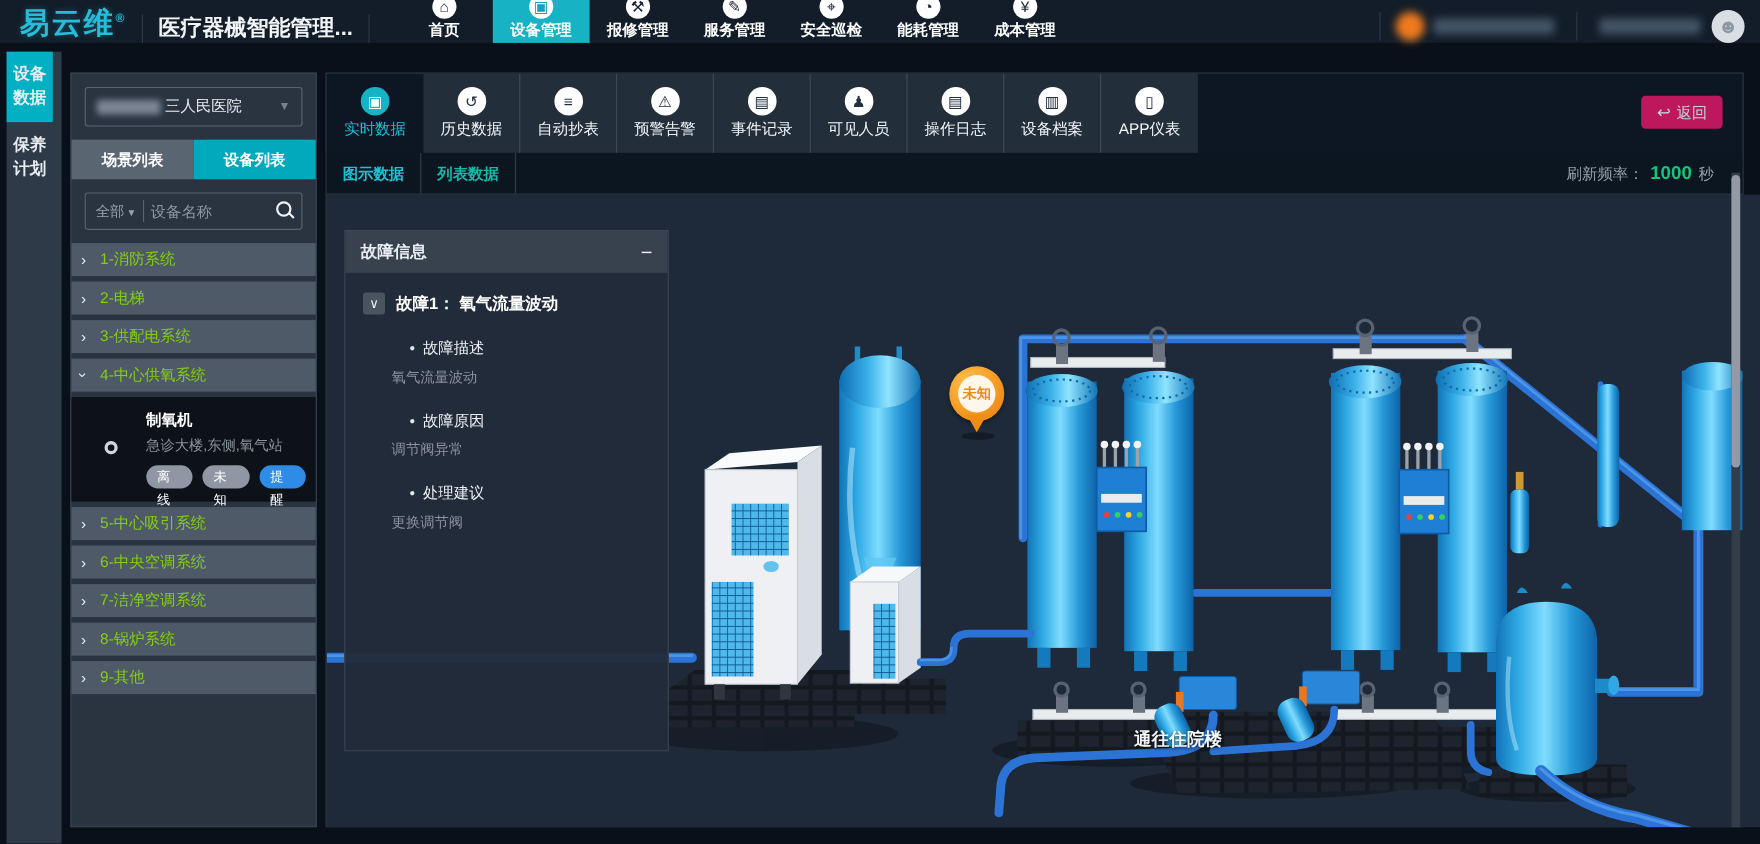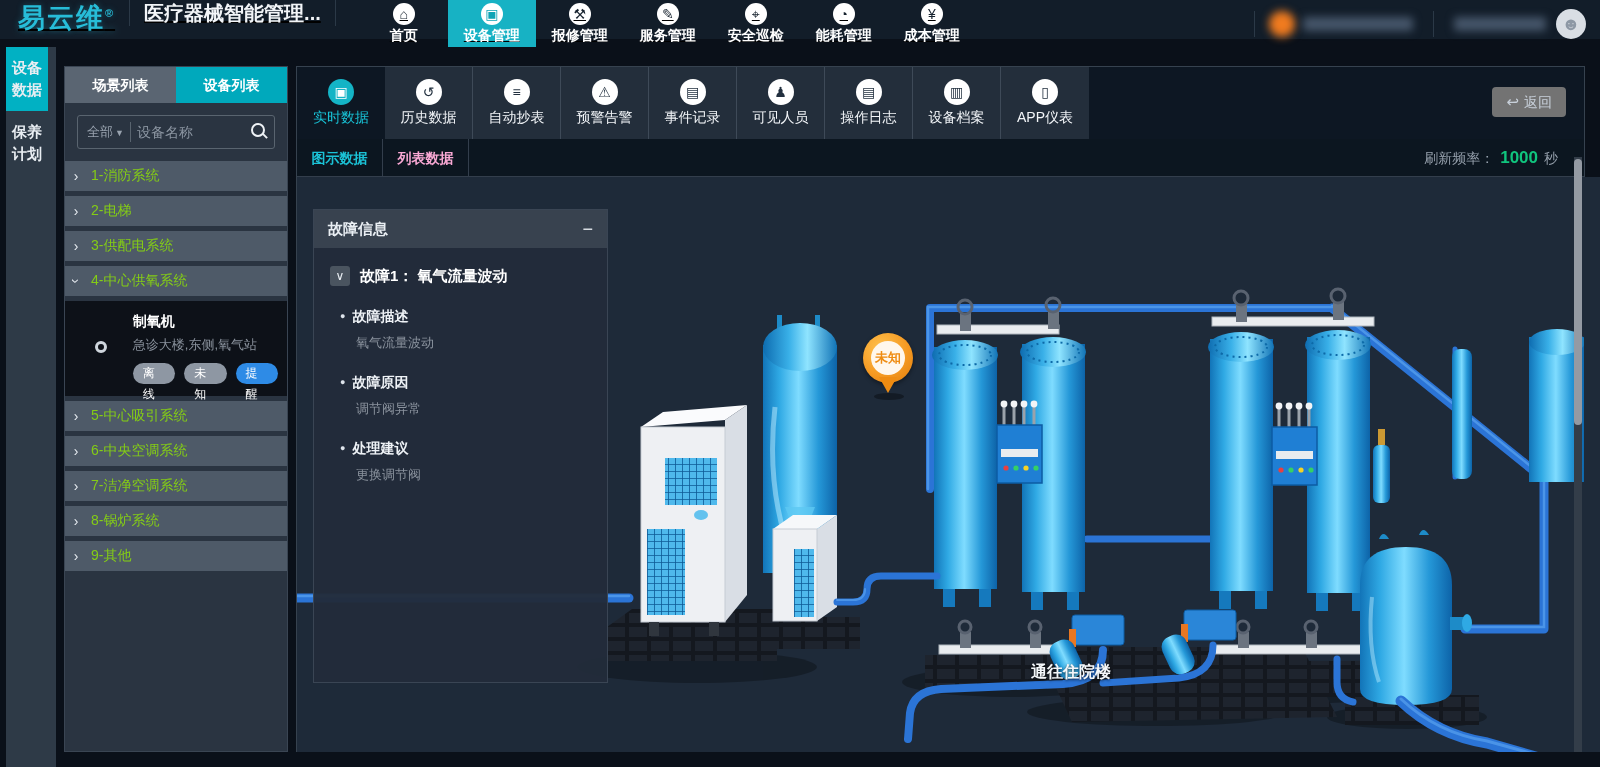--- a/index.html
+++ b/index.html
@@ -2,21 +2,21 @@
 <html><head>
 <meta charset="utf-8">
 <style>
   * { margin:0; padding:0; box-sizing:border-box; }
   html,body { width:1600px; height:767px; overflow:hidden; background:#0a1019;
               font-family:"Liberation Sans", sans-serif; }
   .page { position:relative; width:1600px; height:767px; background:#0a1019; }
 
   
   .navbar { position:absolute; left:0; top:0; width:1600px; height:39px;
-            background:#121d29; display:flex; align-items:flex-start;text-decoration:underline; }
+            background:#121d29; display:flex; align-items:flex-end; }
   .logo { margin-left:18px; font-size:27px; font-weight:bold; letter-spacing:2px;
           color:#27bdd8; white-space:nowrap; text-shadow:0 0 6px rgba(39,189,216,.35); }
   .logo sup { font-size:11px; color:#27bdd8; }
   .vdiv { width:1px; height:26px; background:#2b3947; margin:0 14px; }
   .app-title { font-size:20px; font-weight:bold; color:#f2f5f8; white-space:nowrap; }
   .nav-items { display:flex; height:47px; margin-left:10px; }
   .nav-item { width:88px; height:47px; display:flex; flex-direction:column; align-items:center;
               justify-content:center; cursor:pointer; }
   .nav-item.sel { background:#17b2c4; }
   .nav-ico { width:22px; height:22px; border-radius:50%; background:#fff; color:#16222e;
@@ -89,48 +89,48 @@
           justify-content:center; cursor:pointer; }
   .tgroup { display:flex; background:#232e3b; }
   .tgroup .ttab { border-right:1px solid #3e4a58; }
   .tgroup .ttab:last-child { border-right:none; }
   .t-ico { width:26px; height:26px; border-radius:50%; background:#fff; color:#22303f;
            font-size:14px; line-height:26px; text-align:center; margin-bottom:4px; }
   .ttab.sel .t-ico { background:#14b4c6; color:#fff; }
   .t-lbl { font-size:14px; color:#f2f5f8; }
   .ttab.sel .t-lbl { color:#18c2d6; }
   .backbtn { position:absolute; right:18px; top:20px; height:30px; padding:0 14px;
-             background:#737373; border-radius:4px; color:#c8d0da; font-size:14px;
+             background:#be185d; border-radius:4px; color:#c8d0da; font-size:14px;
              line-height:30px; cursor:pointer; }
   .backbtn .bi { margin-right:5px; font-size:15px; }
   .subtabs { position:relative; height:38px; background:#0c1620; border-bottom:1px solid #333e4c;
              display:flex; }
   .stab { width:86px; text-align:center; line-height:38px; font-size:14px; font-weight:bold;
-          color:#f9a8d4; border-right:1px solid #333e4c; cursor:pointer; }
+          color:#14b8a6; border-right:1px solid #333e4c; cursor:pointer; }
   .stab.sel { color:#1bc2d6; }
   .refresh { position:absolute; right:26px; top:0; line-height:38px; font-size:14px; color:#97a1ad; }
   .refresh b { color:#10c57e; font-size:17px; margin:0 6px; }
 
   .scene { position:relative; width:1415px; height:575px; background:#1e2a39; overflow:hidden; }
   .scene svg { position:absolute; left:0; top:0; }
 
   
   .fault { position:absolute; left:16px; top:32px; width:295px; height:474px;
            background:rgba(34,44,58,.96); border:1px solid #3a4554; }
   .fault-hd { height:38px; background:#38424f; display:flex; align-items:center;
               padding:0 14px; }
   .fault-title { flex:1; color:#e9eef3; font-size:15px; font-weight:bold; }
   .minus { color:#e9eef3; font-size:18px; cursor:pointer; line-height:18px; }
   .fault-bd { padding:18px 16px; }
   .frow { display:flex; align-items:center; }
   .fchk { width:20px; height:20px; background:#4a545f; border-radius:3px; color:#e9eef3;
           text-align:center; line-height:20px; font-size:12px; margin-right:10px; cursor:pointer; }
   .ftitle { color:#fff; font-size:15px; font-weight:bold; }
   .fsec { margin:22px 0 0 10px; }
-  .fsec .lab { color:#eef2f6; font-size:14px; font-weight:bold; }
+  .fsec .lab { color:#eef2f6; font-size:14px; font-weight:normal;margin-left:32px; }
   .fsec .lab .b { color:#dfe5ec; font-size:9px; vertical-align:2px; margin-right:7px; }
   .fsec .val { color:#8a929d; font-size:13px; margin:8px 0 0 16px; }
 
   
   .pin { position:absolute; left:565px; top:156px; width:52px; height:66px; }
   .pin .head { position:absolute; left:1px; top:0; width:50px; height:50px; border-radius:50%;
                background:radial-gradient(circle at 35% 30%, #ffc14d, #f59a23 55%, #e07c0a);
                box-shadow:0 2px 4px rgba(0,0,0,.4); }
   .pin .tail { position:absolute; left:17px; top:44px; width:0; height:0;
                border-left:9px solid transparent; border-right:9px solid transparent;
@@ -207,20 +207,25 @@
       <div>设备</div>
       <div>数据</div>
     </div>
     <div class="mod-item">
       <div>保养</div>
       <div>计划</div>
     </div>
   </div>
 
   <div class="lpanel">
+    <div class="hosp">
+      <span class="hosp-blur"></span>
+      <span class="hosp-name">三人民医院</span>
+      <span class="hosp-caret">▼</span>
+    </div>
     <div class="ltabs">
       <div class="ltab">场景列表</div>
       <div class="ltab sel">设备列表</div>
     </div>
     <div class="searchrow">
       <span class="sel-all"><span>全部</span><span class="c">▼</span></span>
       <span class="seg-div"></span>
       <input type="text" placeholder="设备名称" style="">
       <span class="mag"></span>
     </div>

